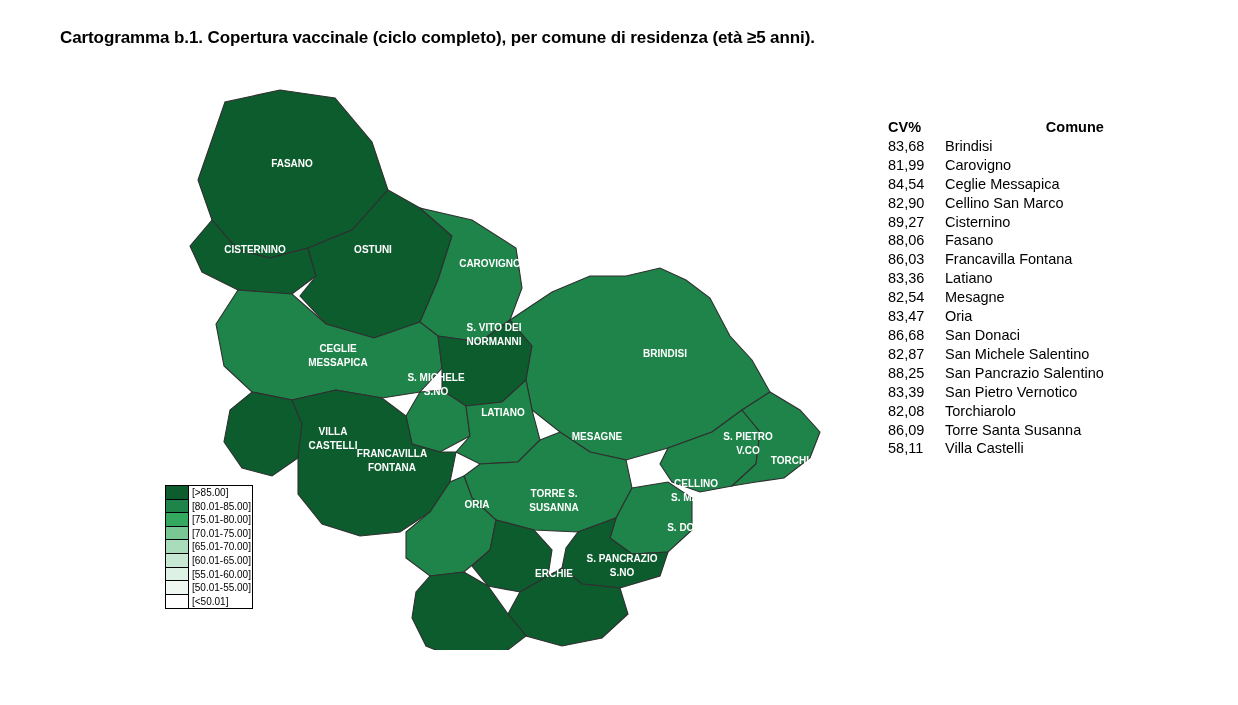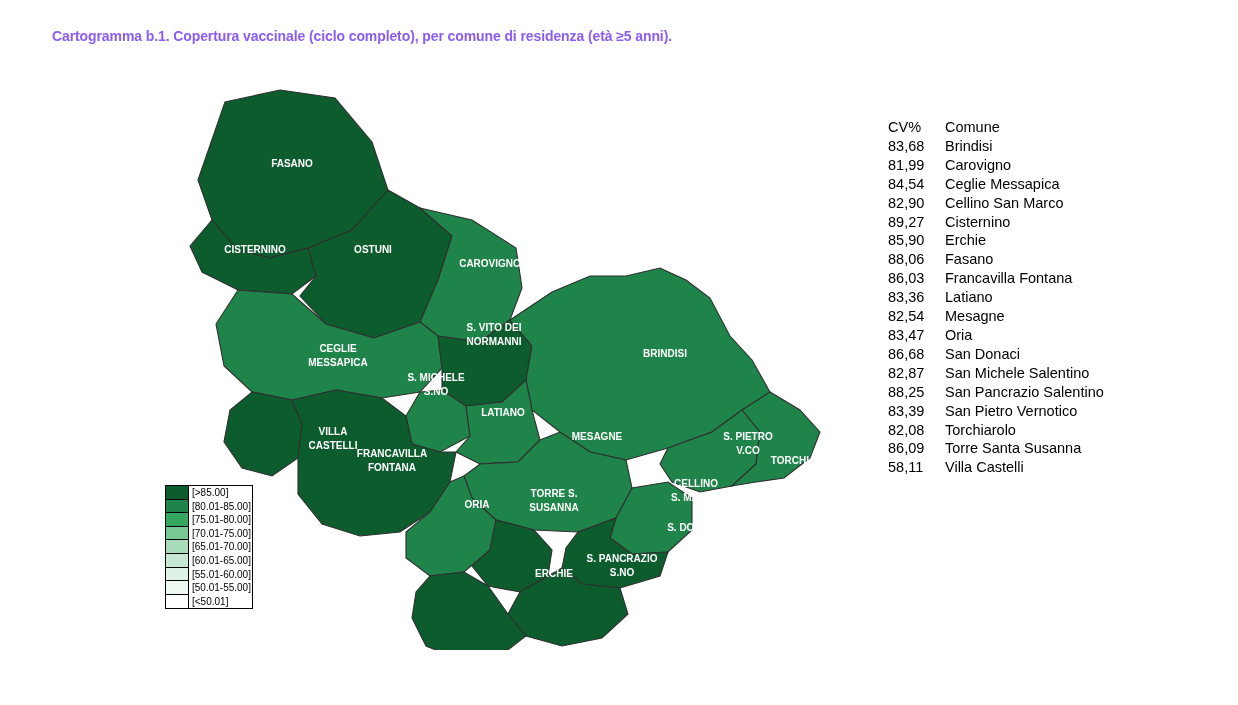--- a/index.html
+++ b/index.html
@@ -10,27 +10,27 @@
   body {
     width: 1238px;
     height: 705px;
     position: relative;
     font-family: "Liberation Sans", sans-serif;
     color: #000000;
     overflow: hidden;
   }
   #page-title {
     position: absolute;
-    left: 52px;
+    left: 60px;
     top: 28px;
     width: 1160px;
-    font-size: 14px;
+    font-size: 17px;
     font-weight: bold;
     letter-spacing: -0.1px;
-    color: #8b5cf6;
+    color: #000000;
   }
   #map-area {
     position: absolute;
     left: 120px;
     top: 80px;
     width: 760px;
     height: 570px;
   }
   #map-svg {
     display: block;
@@ -79,22 +79,23 @@
   }
   
   #table {
     position: absolute;
     left: 888px;
     top: 118px;
     font-size: 14.5px;
     line-height: 18.9px;
   }
   #table .thead {
-    font-weight: normal;
+    font-weight: bold;
     display: flex;
+    justify-content: space-between;
   }
   #table .trow {
     display: flex;
     align-items: center;
   }
   .col-cv {
     width: 46px;
     text-align: left;
     white-space: nowrap;
   }
@@ -241,24 +242,20 @@
     </div>
   <div class="trow">
       <div class="col-cv">82,90</div>
       <div class="col-name">Cellino San Marco</div>
     </div>
   <div class="trow">
       <div class="col-cv">89,27</div>
       <div class="col-name">Cisternino</div>
     </div>
   <div class="trow">
-      <div class="col-cv">85,90</div>
-      <div class="col-name">Erchie</div>
-    </div>
-  <div class="trow">
       <div class="col-cv">88,06</div>
       <div class="col-name">Fasano</div>
     </div>
   <div class="trow">
       <div class="col-cv">86,03</div>
       <div class="col-name">Francavilla Fontana</div>
     </div>
   <div class="trow">
       <div class="col-cv">83,36</div>
       <div class="col-name">Latiano</div>

